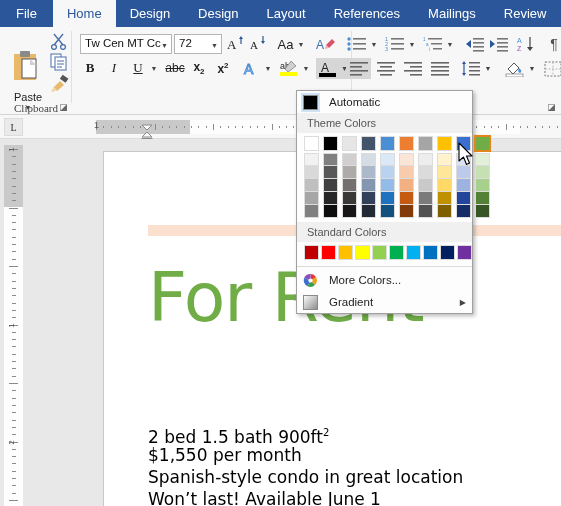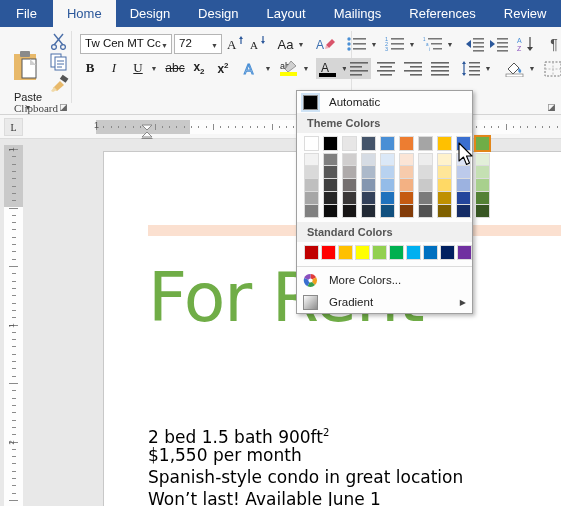--- a/index.html
+++ b/index.html
@@ -140,21 +140,21 @@
   .cm-item {
     display:flex; align-items:center; height:22px; padding:0 6px; cursor:pointer;
   }
   .cm-swatch-auto {
     width:15px; height:15px; background:#000; border:1px solid #8a8a8a;
     outline:2px solid #cfe3f5; margin-right:11px; flex:0 0 auto;
   }
   .cm-label { color:#222; }
   .cm-sec {
     height:20px; line-height:20px; padding-left:10px;
-    background:#f0f0f0; color:#555; font-weight:bold; font-size:11px;
+    background:#f0f0f0; color:#555; font-weight:normal; font-size:11px;
   }
   .cm-sep { height:1px; background:#dcdcdc; margin:2px 0; }
   .sw-row { display:flex; padding:0 6px; }
   .sw {
     width:15px; height:15px; margin:1px; border:1px solid #dcdcdc; cursor:pointer;
     flex:0 0 auto;
   }
   .sw-col { width:17px; margin:1px; flex:0 0 auto; }
   .sw-col .sw-cell { width:15px; height:13px; border:1px solid #dcdcdc; border-top:0; cursor:pointer; }
   .sw.selected { outline:2px solid #e2861a; outline-offset:-1px; z-index:2; position:relative; }
@@ -168,22 +168,22 @@
 <body>
 
 <div id="app">
 
   <div class="tabbar">
     <div class="tab file">File</div>
     <div class="tab active">Home</div>
     <div class="tab">Design</div>
     <div class="tab">Design</div>
     <div class="tab">Layout</div>
+    <div class="tab">References</div>
     <div class="tab">Mailings</div>
-    <div class="tab">References</div>
     <div class="tab">Review</div>
     <div class="tab">Vi</div>
   </div>
 
   <div class="ribbon">
 
     <div class="group g-clipboard">
       <div class="paste-btn">
         <svg width="34" height="36" viewBox="0 0 34 36" style="margin-top:2px">
           <rect x="3" y="5" width="22" height="26" fill="#e8b96a"></rect>

